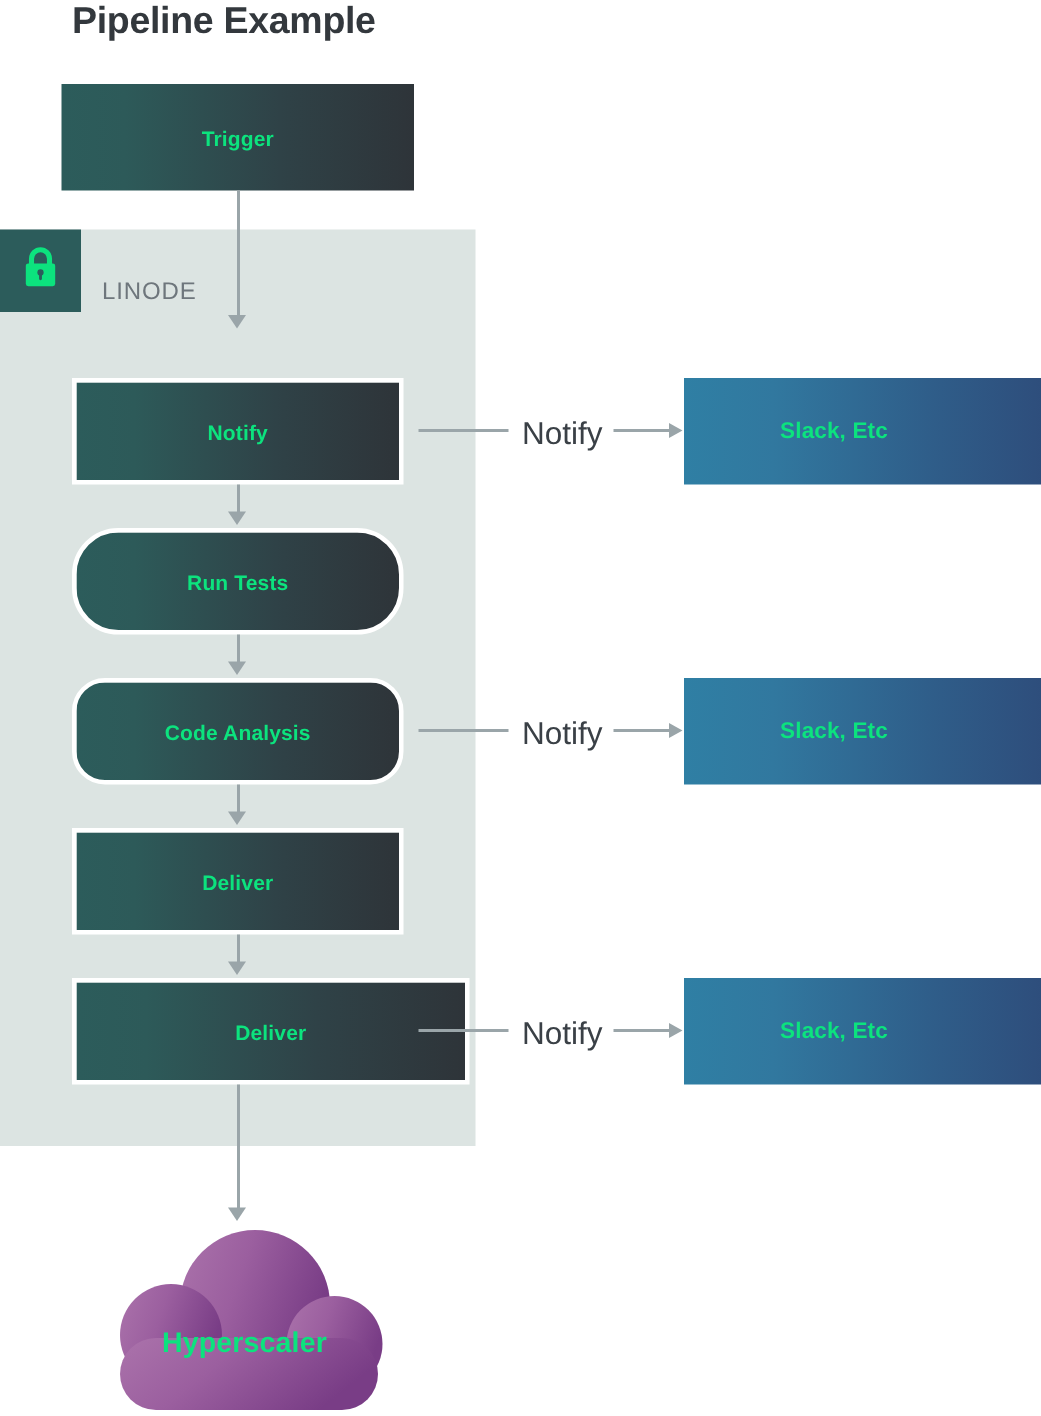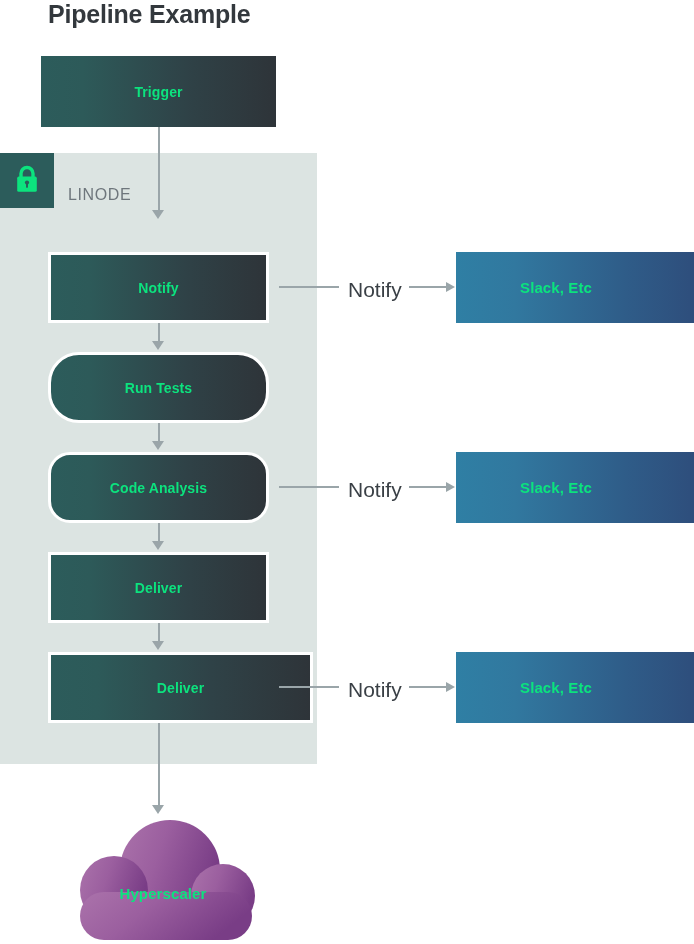--- a/index.html
+++ b/index.html
@@ -137,21 +137,21 @@
     top: 818px;
     width: 210px;
     height: 126px;
   }
   .cloud-label {
     position: absolute;
     left: 58px;
     top: 885px;
     width: 210px;
     text-align: center;
-    font-size: 15px;
+    font-size: 19px;
     font-weight: bold;
     color: #0ce37e;
     letter-spacing: 0.1px;
     white-space: nowrap;
     pointer-events: none;
   }
 </style>
 </head>
 <body>
 

